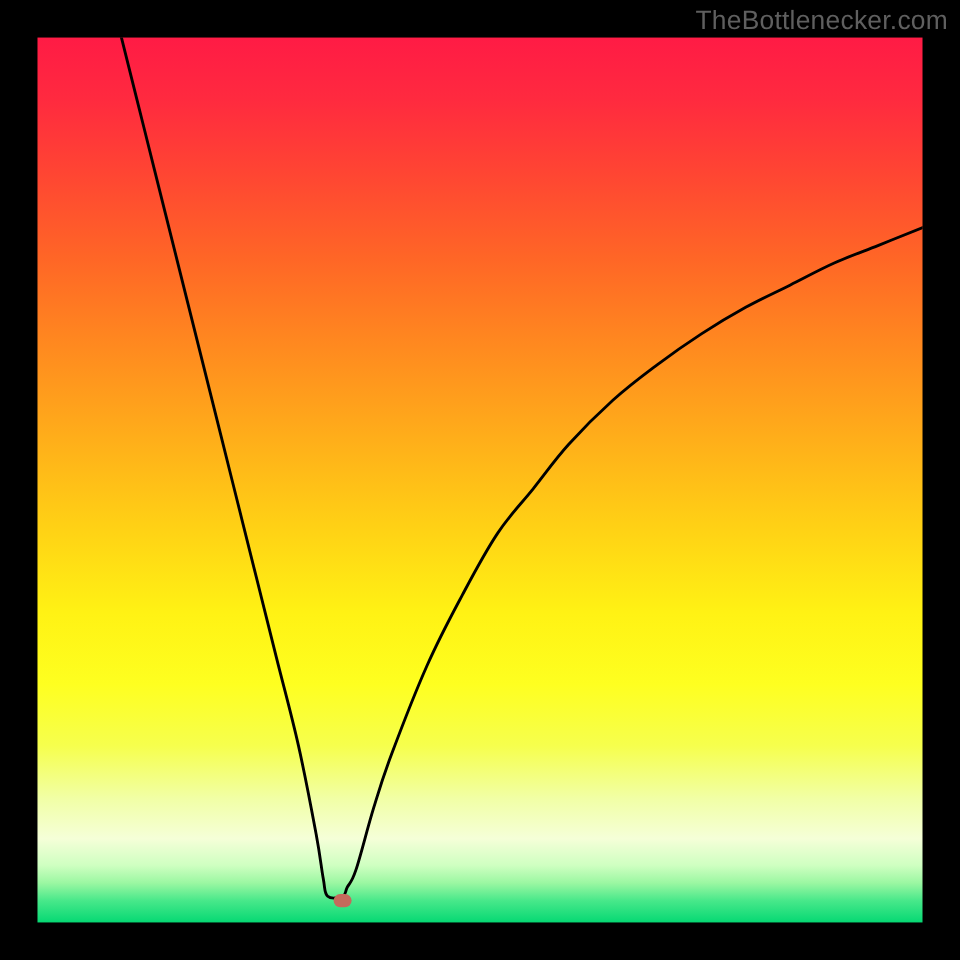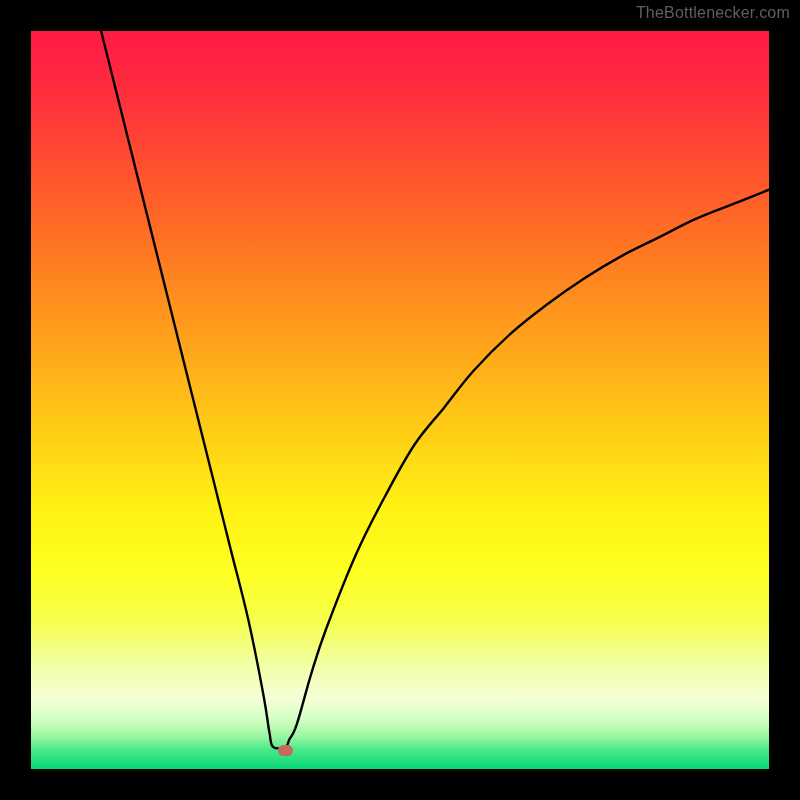--- a/index.html
+++ b/index.html
@@ -27,21 +27,21 @@
   }
   .gradient {
     position: absolute;
     inset: 0;
   }
   .watermark {
     position: absolute;
     top: 4px;
     right: 10px;
     color: #5f5f5f;
-    font-size: 16px;
+    font-size: 22px;
     font-weight: 500;
     letter-spacing: 0.2px;
   }
   svg.curve {
     position: absolute;
     inset: 0;
   }
   .marker {
     position: absolute;
     width: 15px;

